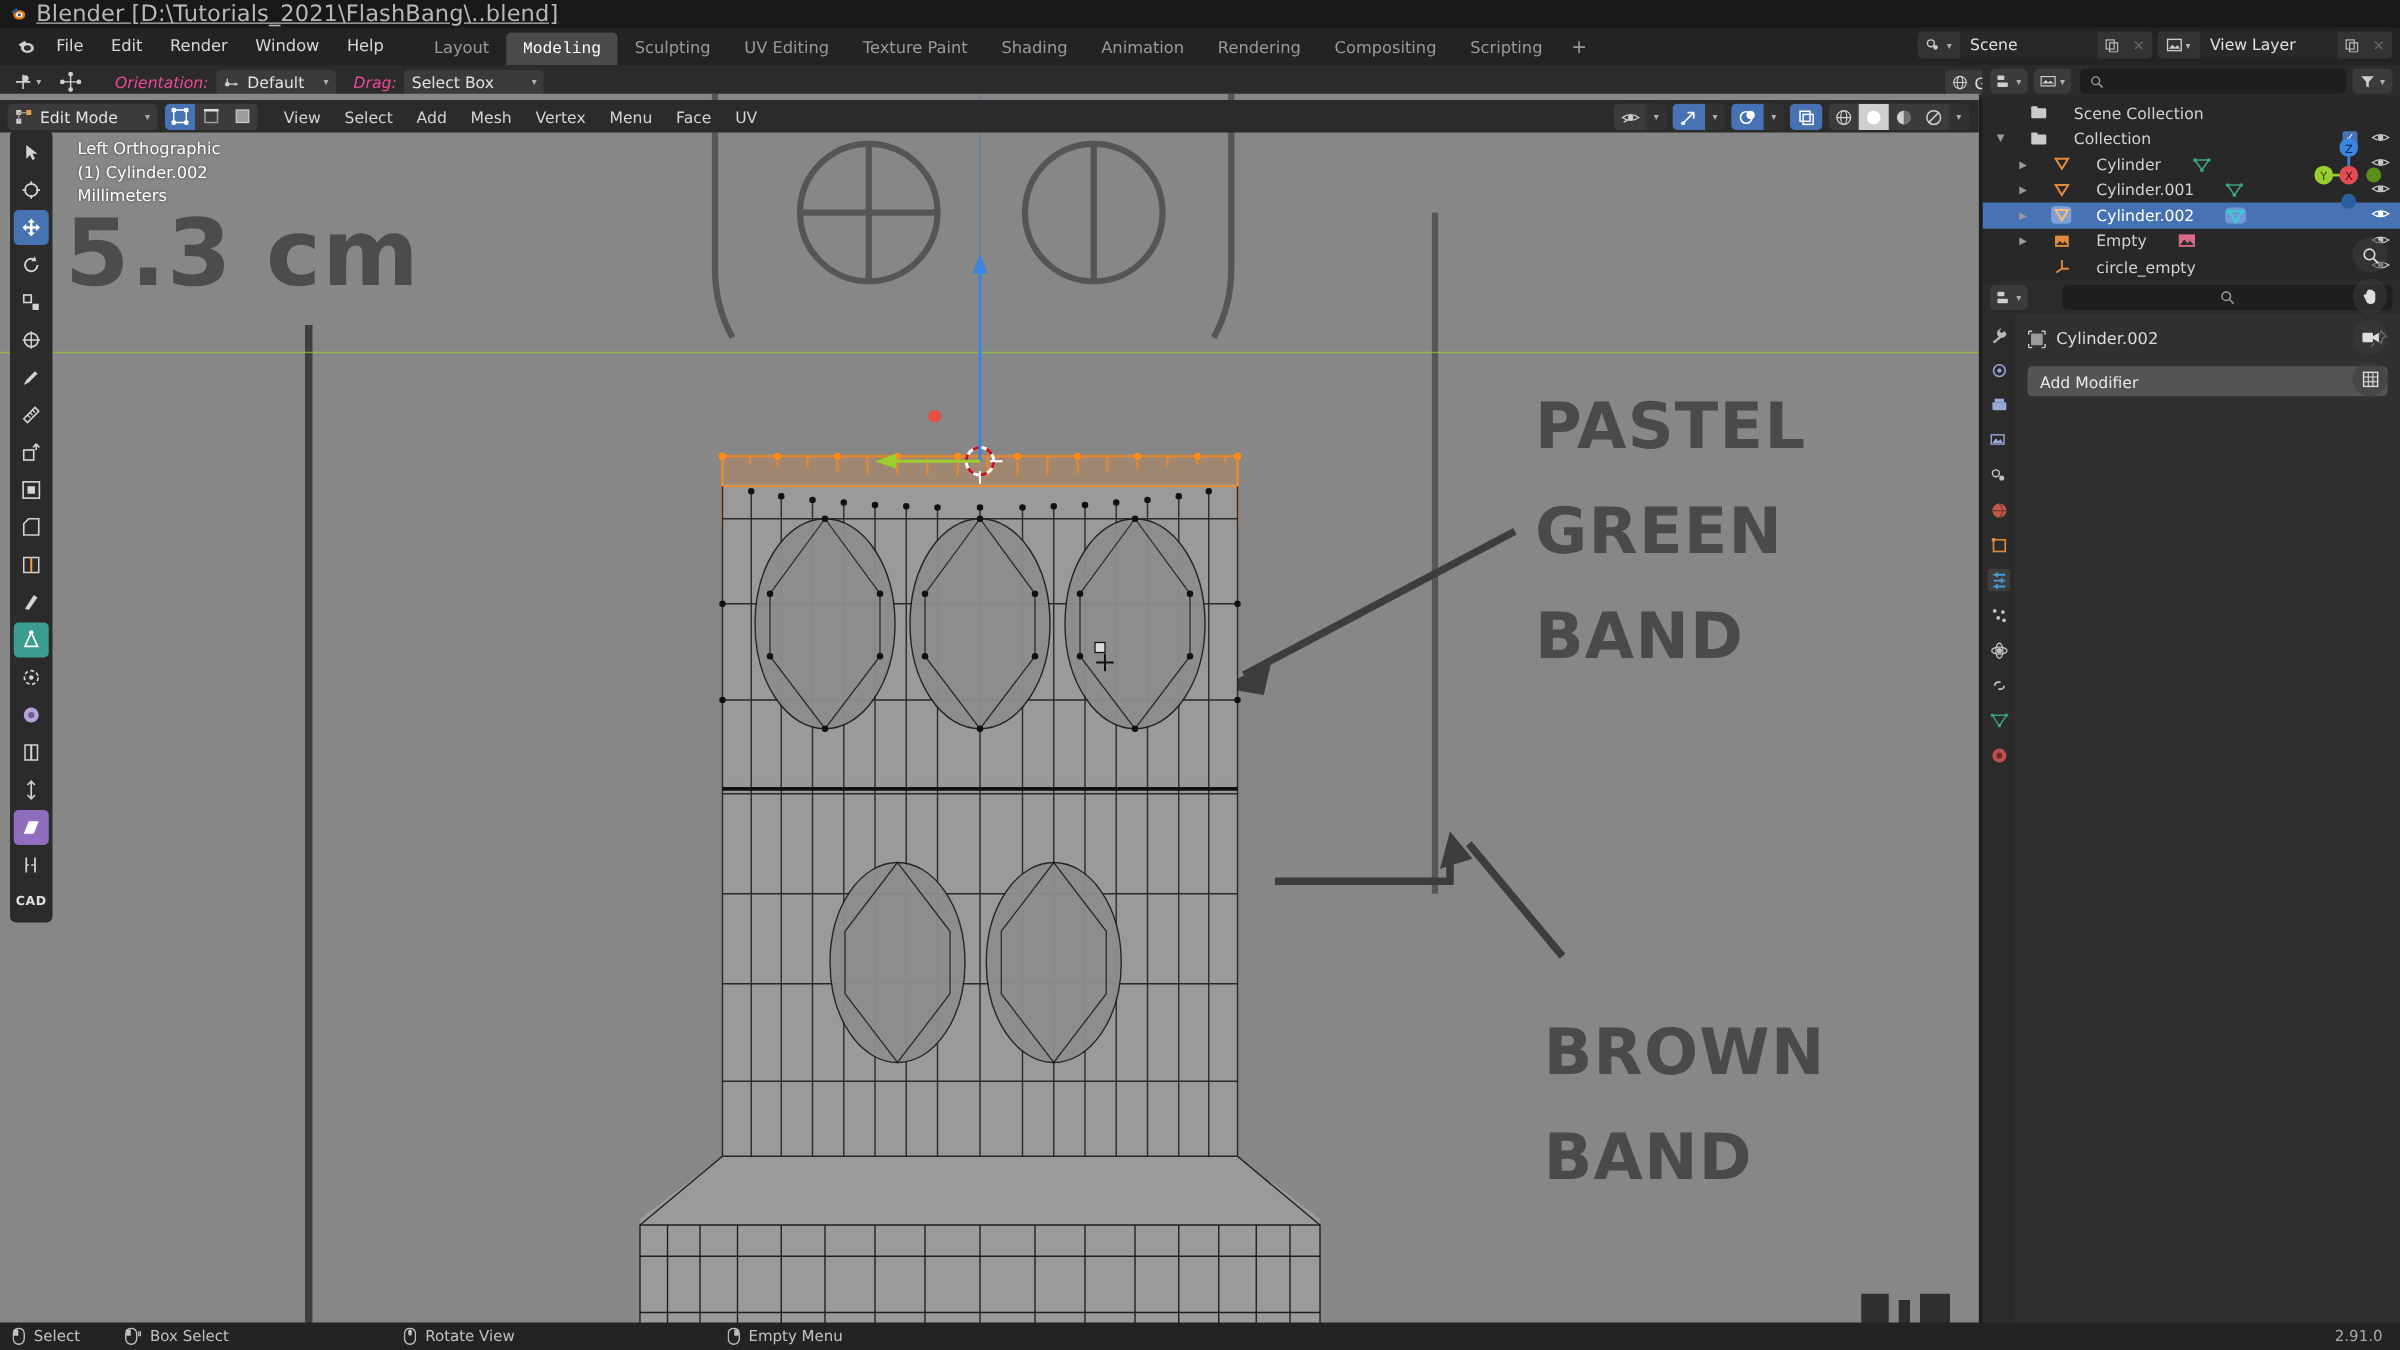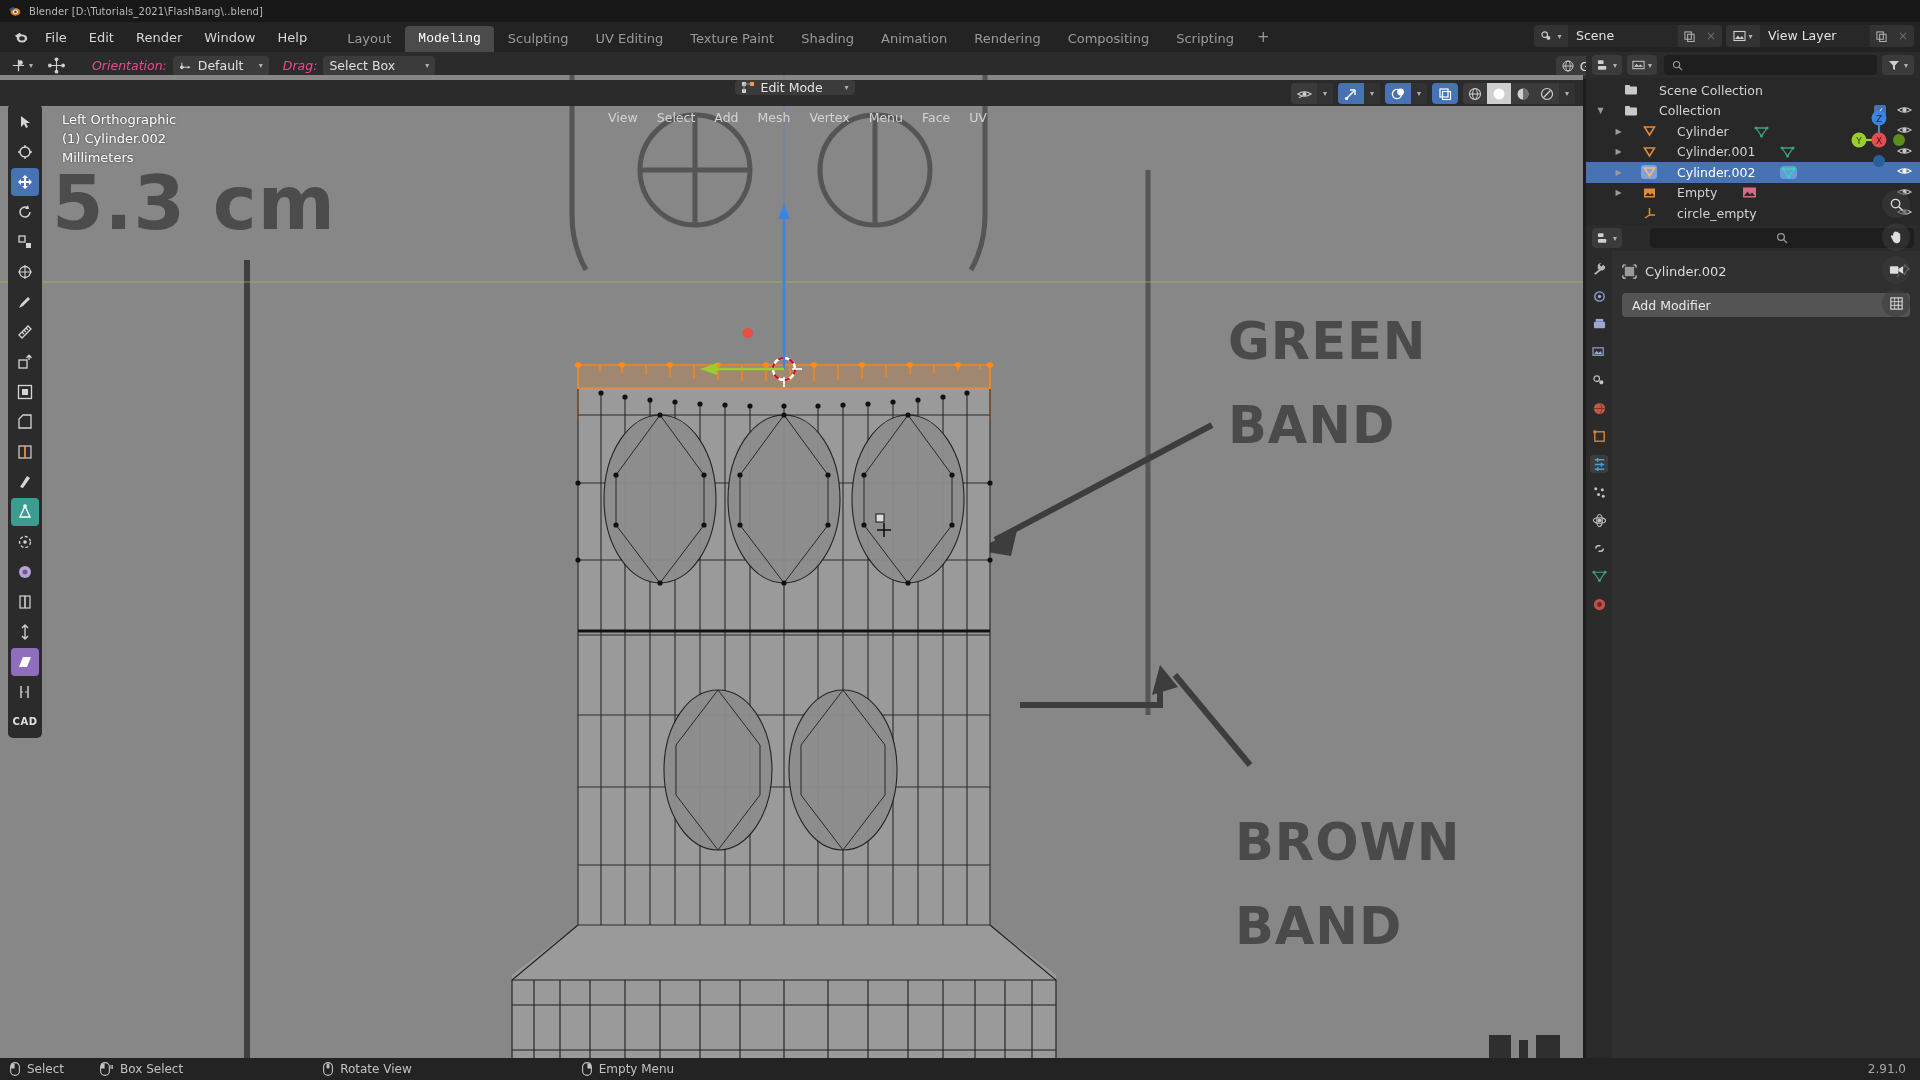--- a/index.html
+++ b/index.html
@@ -11,21 +11,21 @@
     -webkit-font-smoothing: antialiased;
   }
   #app { position: relative; width: 1920px; height: 1080px; }
 
   
   .titlebar {
     position: absolute; top: 0; left: 0; width: 1920px; height: 22px;
     background: #181818; display: flex; align-items: center; gap: 7px;
     padding-left: 8px;
   }
-  .titlebar .tb-text { color: #b8b8b8; font-size: 10px; letter-spacing: .1px; }
+  .titlebar .tb-text { color: #b8b8b8; font-size: 18px; letter-spacing: .1px; text-decoration: underline; }
   .blender-logo { width: 14px; height: 14px; display:block; }
 
   
   .topbar {
     position: absolute; top: 22px; left: 0; width: 1920px; height: 30px;
     background: #232323; display: flex; align-items: center;
     padding-left: 8px; gap: 0;
   }
   .topbar .logo-btn { width: 26px; height: 22px; display:flex; align-items:center; justify-content:center; }
   .menu-item {
@@ -77,21 +77,20 @@
   .opt-btn { display:flex; align-items:center; gap:5px; background:#3b3b3b; border-radius:4px; height:20px; padding:0 8px; color:#e0e0e0; font-size:12.5px;}
   .xyz-group { display:flex; background:#3b3b3b; border-radius:4px; overflow:hidden; height:20px;}
   .xyz-group span { width: 20px; text-align:center; line-height:20px; color:#cfcfcf; font-size:12px; border-left:1px solid #303030;}
   .xyz-group span:first-child { border-left:none; }
 
   
   .vpheader {
     position: absolute; top: 80px; left: 0; width: 1583px; height: 26px;
     background: #2b2b2b; display: flex; align-items: center; padding-left: 6px; gap: 6px;
     z-index: 6;
-    flex-direction: column;
   }
   .mode-select {
     display:flex; align-items:center; background:#3b3b3b; border-radius:4px; height:21px;
     padding: 0 6px; gap: 7px; color:#e4e4e4; font-size:12.5px; min-width: 120px; justify-content: space-between;
   }
   .mode-select .ms-l { display:flex; align-items:center; gap:6px; }
   .select-modes { display:flex; gap:1px; background:#3b3b3b; border-radius:4px; overflow:hidden; height:21px;}
   .sm {
     width: 24px; height: 21px; display:flex; align-items:center; justify-content:center;
     background:#3b3b3b;
@@ -413,20 +412,21 @@
       <path d="M975 475 l42 -20 l-6 26 z" fill="#3d3d3d"></path>
       <path d="M1160 590 l-8 30 l26 -8 z" fill="#3d3d3d"></path>
 
       <rect x="1489" y="960" width="22" height="34" fill="#2f2f2f"></rect>
       <rect x="1519" y="965" width="9" height="29" fill="#2f2f2f"></rect>
       <rect x="1536" y="960" width="24" height="34" fill="#2f2f2f"></rect>
     </svg>
 
     <div class="refimg" id="ref-dim">5.3 cm</div>
     <div class="refimg" id="ref-pastel">
+      <div>PASTEL</div>
       <div>GREEN</div>
       <div>BAND</div>
     </div>
     <div class="refimg" id="ref-brown">
       <div>BROWN</div>
       <div>BAND</div>
     </div>
 
     <svg width="1583" height="985" style="position:absolute;left:0;top:0">
 

